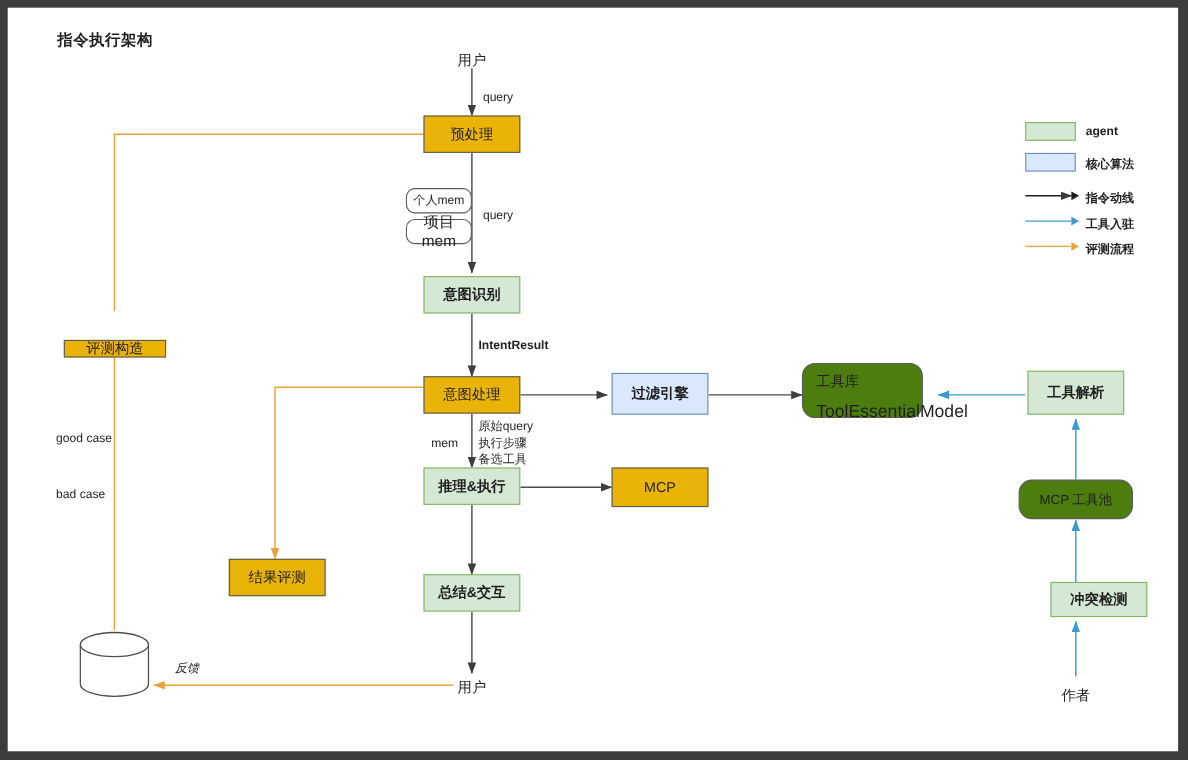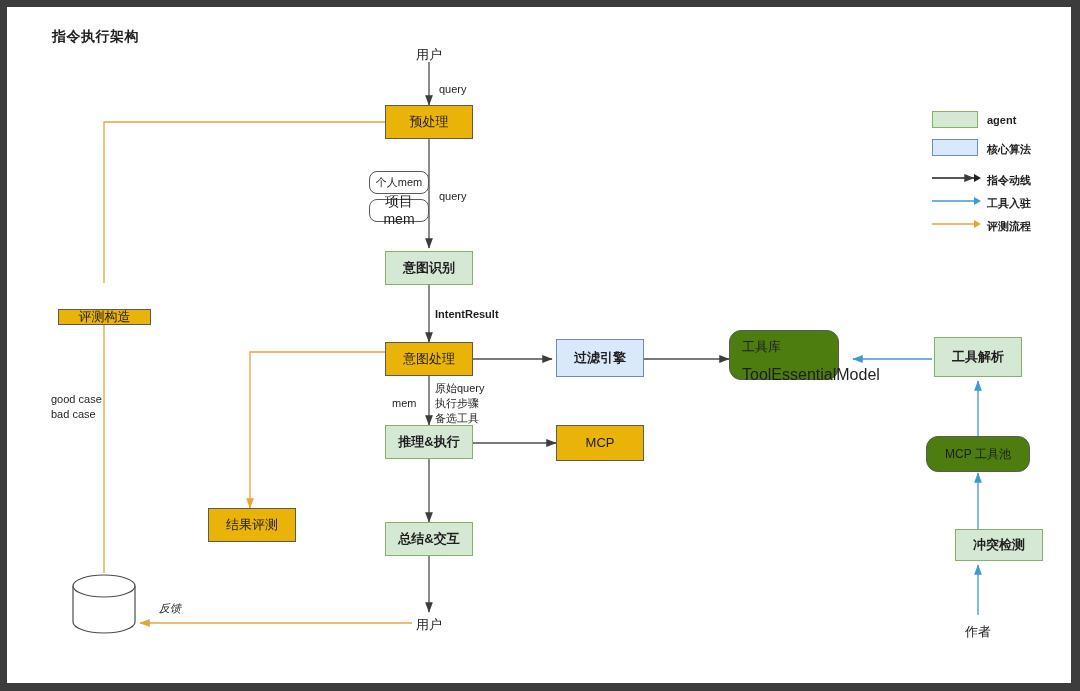--- a/index.html
+++ b/index.html
@@ -137,21 +137,21 @@
     </div>
 
     <div class="edge-label" style="left:432px;top:75px;">query</div>
     <div class="edge-label" style="left:432px;top:182px;">query</div>
     <div class="edge-label" style="left:428px;top:300px;font-weight:bold;">IntentResult</div>
     <div class="edge-label" style="left:385px;top:389px;">mem</div>
     <div class="edge-label" style="left:428px;top:374px;">原始query
 执行步骤
 备选工具</div>
     <div class="edge-label" style="left:44px;top:385px;">good case</div>
-    <div class="edge-label" style="left:44px;top:400px;">bad case</div>
+    <div class="edge-label" style="left:44px;top:436px;">bad case</div>
     <div class="edge-label" style="left:152px;top:594px;font-style:italic;">反馈</div>
 
     <div>
       <div class="legend-swatch" style="left:925px;top:104px;background:#d5e8d4;border:1.3px solid #82b366;"></div>
       <div class="legend-label" style="left:980px;top:107px;">agent</div>
 
       <div class="legend-swatch" style="left:925px;top:132px;background:#dae8fc;border:1.3px solid #6c8ebf;"></div>
       <div class="legend-label" style="left:980px;top:135px;">核心算法</div>
 
       <svg style="position:absolute;left:925px;top:165px;width:50px;height:12px;" xmlns="http://www.w3.org/2000/svg">

